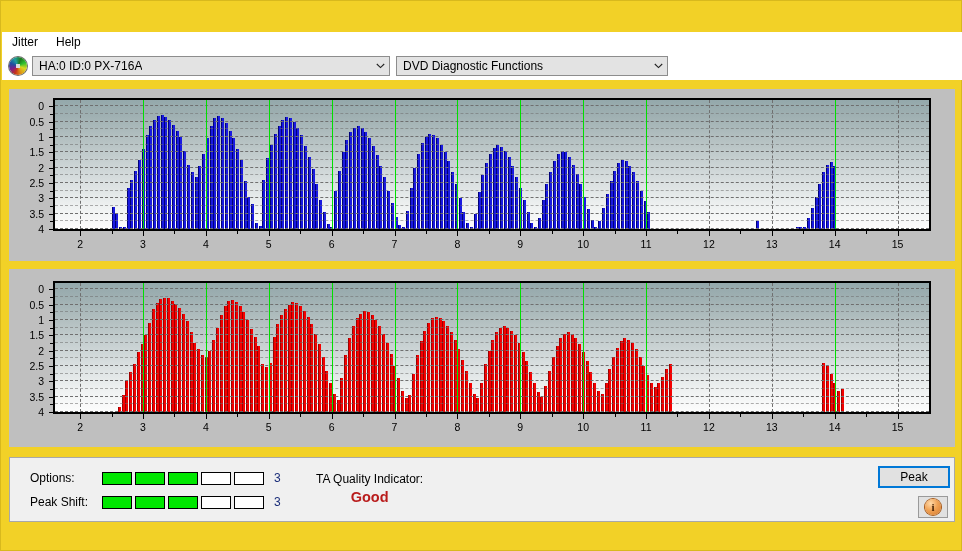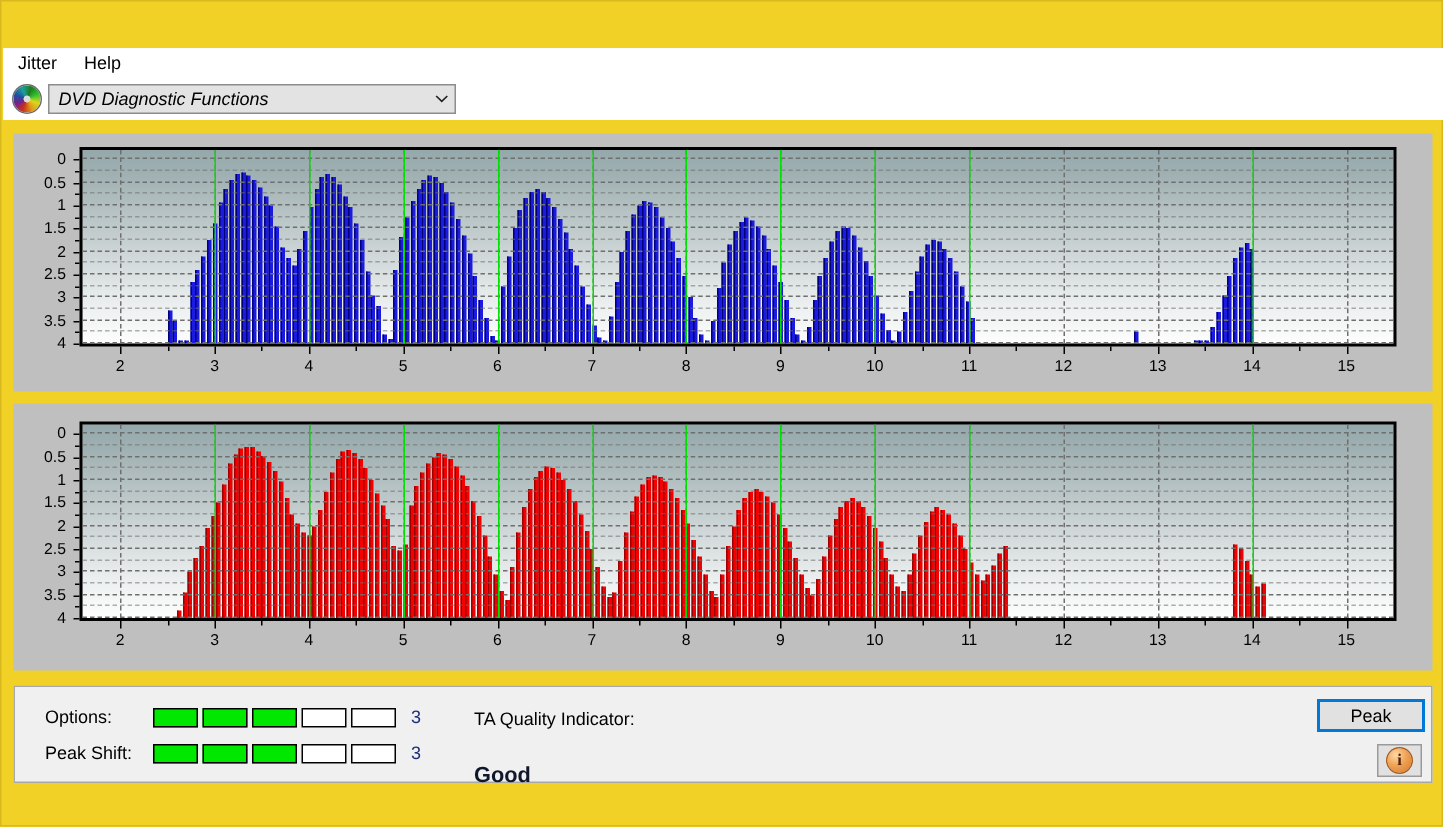--- a/index.html
+++ b/index.html
@@ -62,21 +62,21 @@
     box-shadow:0 0 0 1px #6b6b6b;
   }
   .combo{
     height:20px;background:#e3e3e3;border:1px solid #8d8d8d;
     display:flex;align-items:center;justify-content:space-between;
     font-size:12px;color:#000;box-sizing:border-box;
   }
   .combo .val{padding-left:6px;white-space:nowrap;overflow:hidden;}
   .combo .arrow{width:17px;display:flex;align-items:center;justify-content:center;}
   #combo-drive{width:358px;margin-right:6px;}
-  #combo-func{width:272px;margin-right:6px;font-style:italic;}
+  #combo-func{width:272px;margin-right:6px;}
   #combo-test{width:262px;}
   .chev{display:block;}
   
   .chart-panel{
     position:absolute;left:8px;width:946px;background:#bfbfbf;
   }
   #chart-panel-1{top:88px;height:172px;}
   #chart-panel-2{top:268px;height:178px;}
   .plot{
     position:absolute;left:44px;top:9px;width:878px;height:133px;
@@ -113,22 +113,22 @@
   .meter-label{font-size:12px;color:#000;width:72px;}
   .seg{
     width:30px;height:13px;border:1px solid #000;box-sizing:border-box;
     margin-right:3px;background:#ffffff;
   }
   .seg.on{background:#00e700;}
   .meter-val{font-size:12px;color:#1b2e7a;margin-left:7px;}
   .ta-block{position:absolute;left:306px;top:14px;}
   .ta-title{font-size:12px;color:#000;}
   .ta-value{
-    font-size:14.5px;font-weight:bold;color:#0f172a;
-    text-align:left;margin-top:23px;
+    font-size:14.5px;font-weight:bold;color:#b91c1c;
+    text-align:center;margin-top:3px;
   }
   .start-btn{
     position:absolute;left:868px;top:8px;width:72px;height:22px;
     background:#e1e1e1;border:2px solid #0078d7;box-sizing:border-box;
     display:flex;align-items:center;justify-content:center;
     font-size:12px;color:#000;
   }
   .info-btn{
     position:absolute;left:908px;top:38px;width:30px;height:22px;
     background:#e1e1e1;border:1px solid #9a9a9a;box-sizing:border-box;
@@ -158,20 +158,28 @@
 <div class="window">
 
 
   <div class="menubar">
     <div class="menuitem">Jitter</div>
     <div class="menuitem">Help</div>
   </div>
 
   <div class="toolbar">
     <div class="disc-icon"></div>
+    <div class="combo" id="combo-drive">
+      <div class="val">HA:0 ID:0  PX-716A</div>
+      <div class="arrow">
+        <svg class="chev" width="9" height="6" viewBox="0 0 9 6">
+            <polyline points="0.8,1 4.5,4.6 8.2,1" fill="none" stroke="#222" stroke-width="1.1"></polyline>
+          </svg>
+      </div>
+    </div>
     <div class="combo" id="combo-func">
       <div class="val">DVD Diagnostic Functions</div>
       <div class="arrow">
         <svg class="chev" width="9" height="6" viewBox="0 0 9 6">
             <polyline points="0.8,1 4.5,4.6 8.2,1" fill="none" stroke="#222" stroke-width="1.1"></polyline>
           </svg>
       </div>
     </div>
   </div>
 

